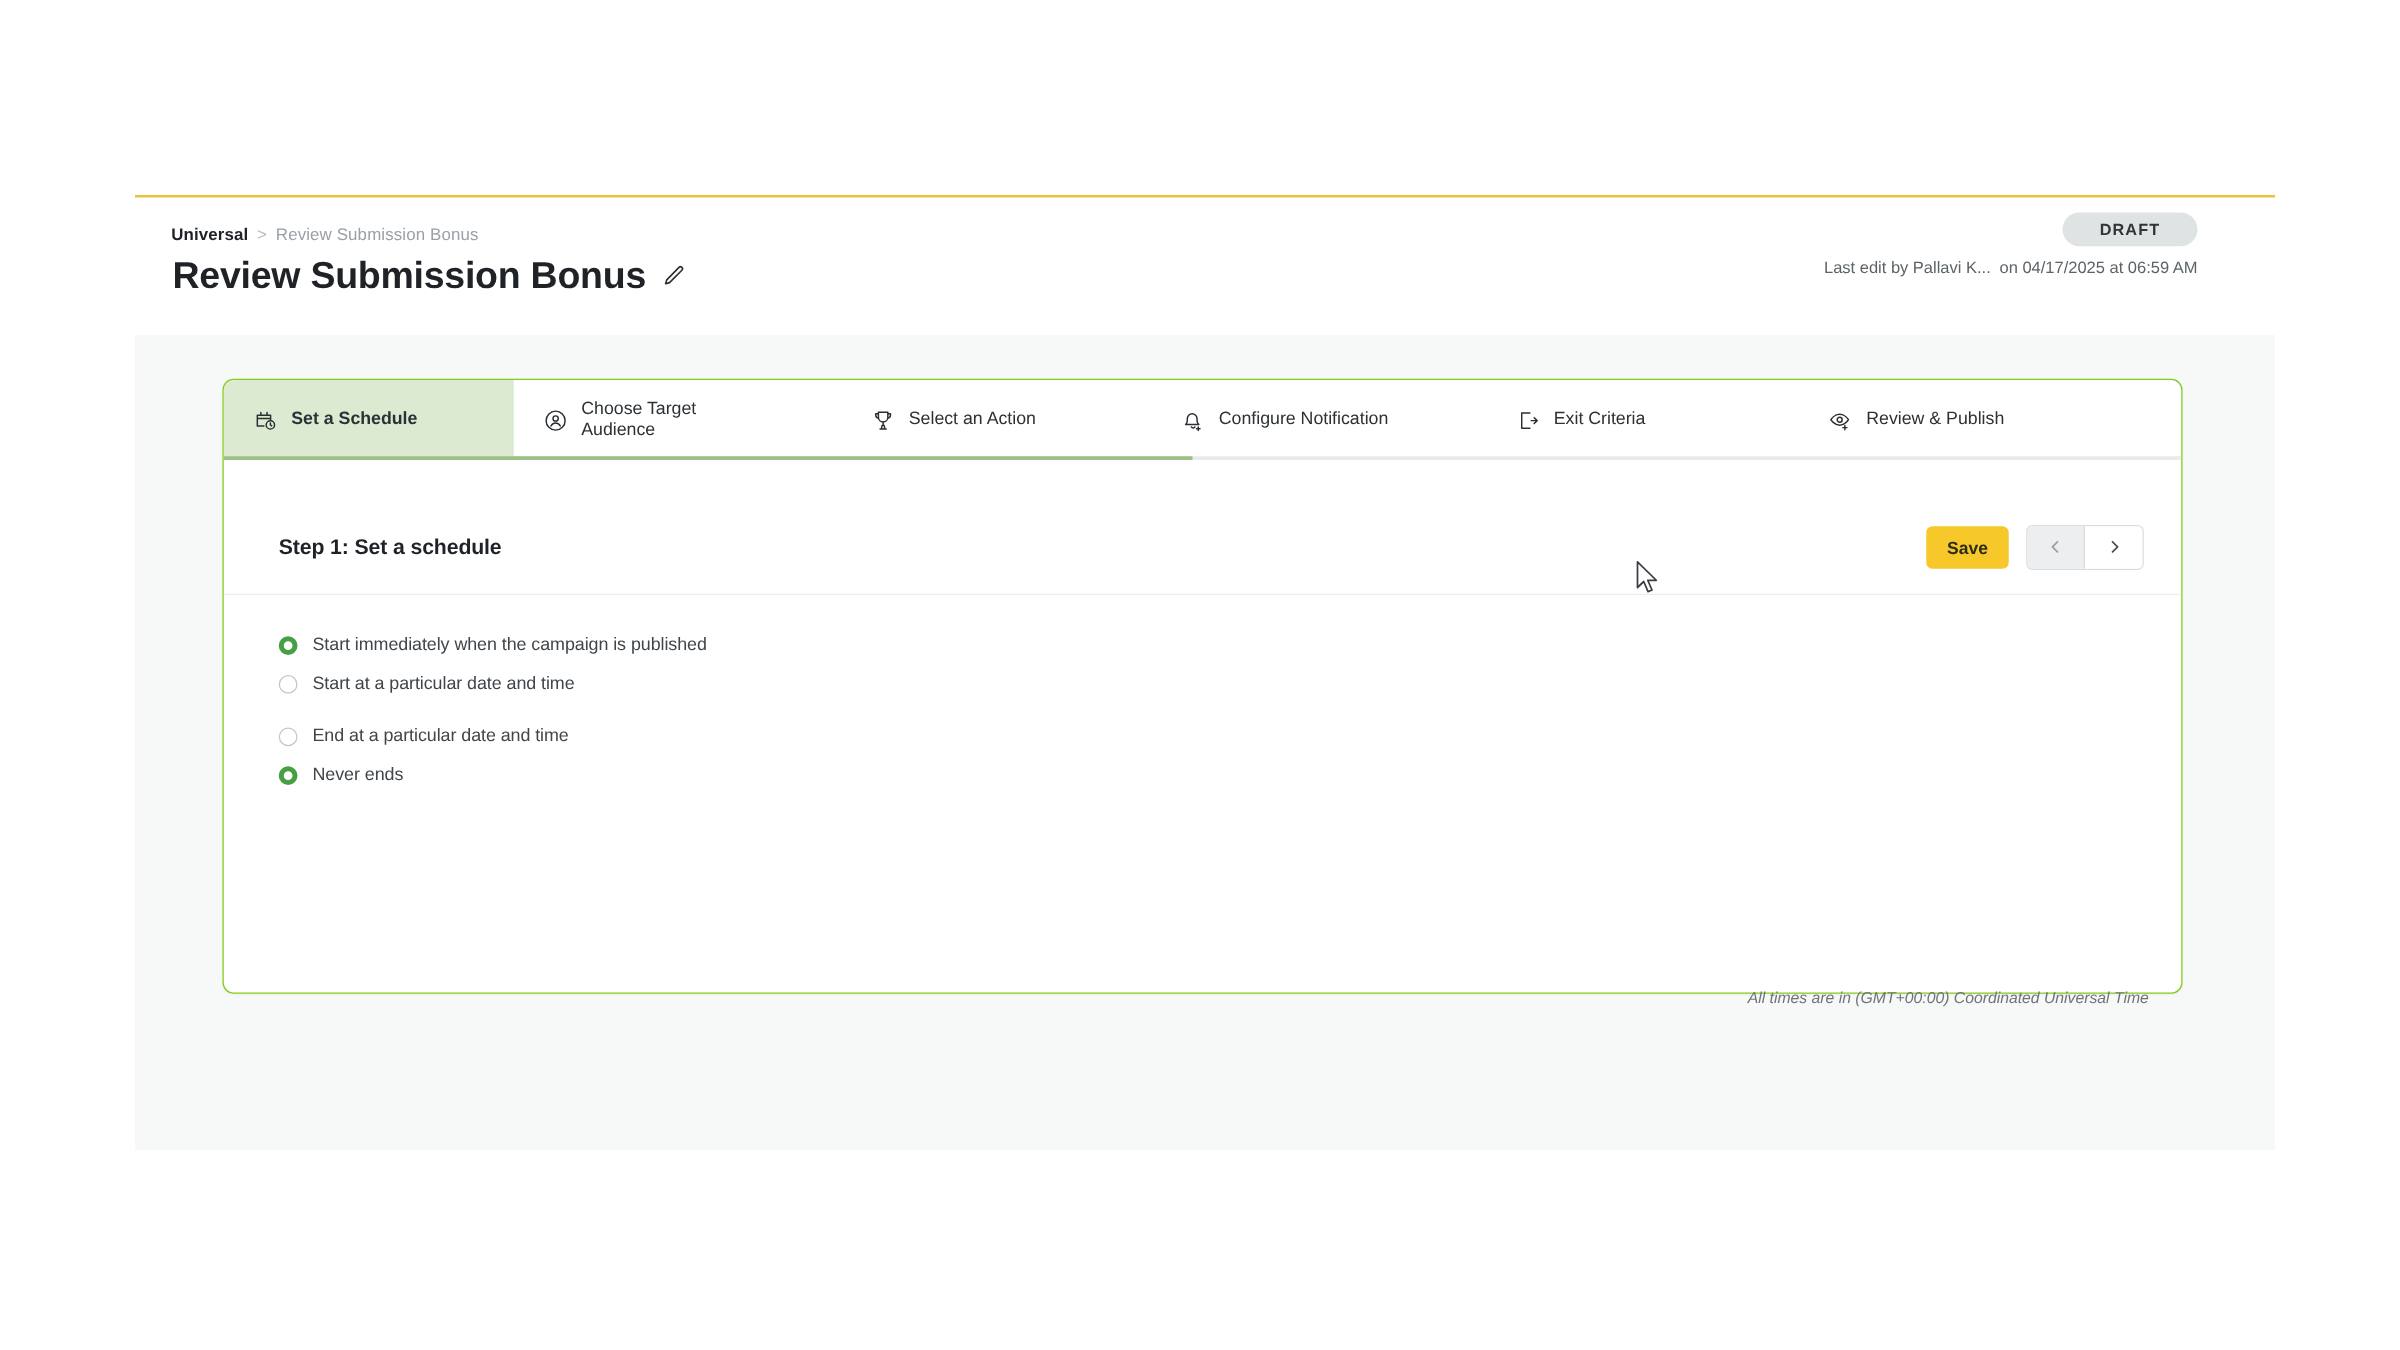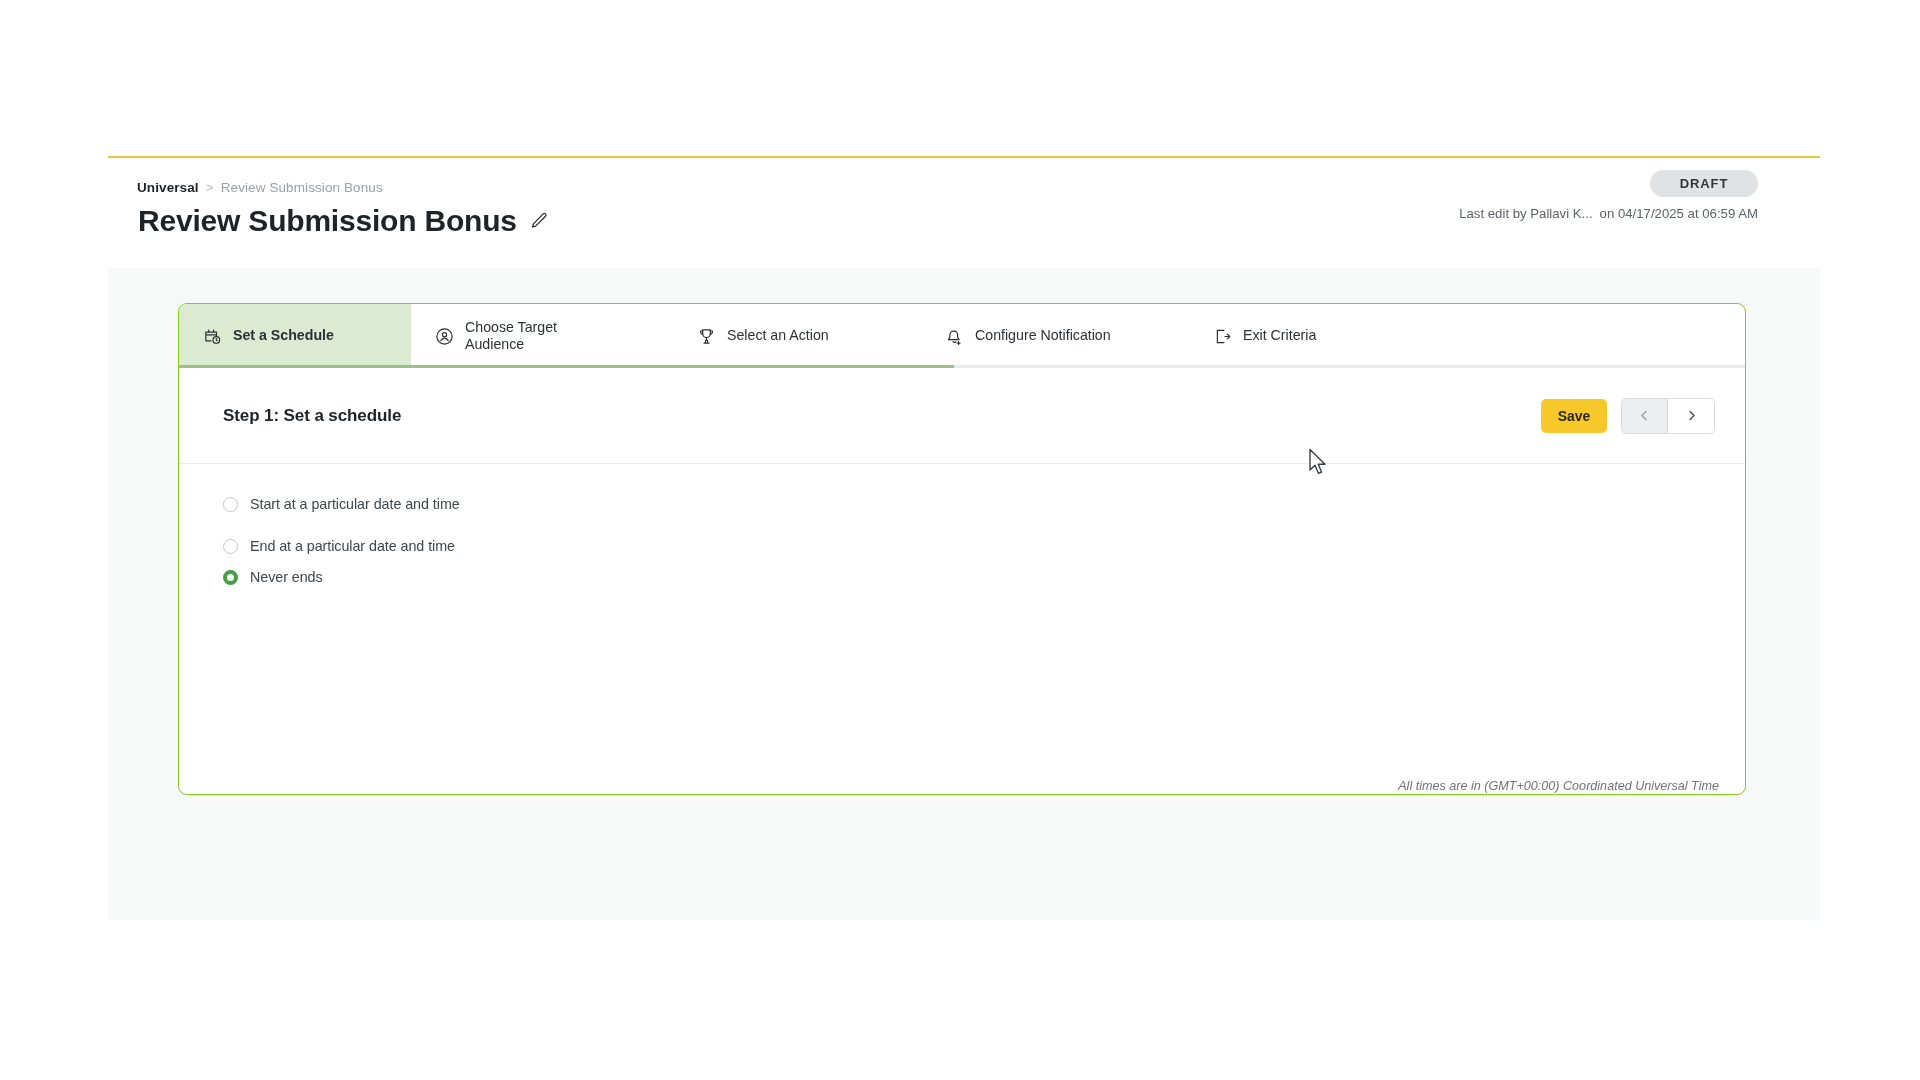--- a/index.html
+++ b/index.html
@@ -149,25 +149,26 @@
   .tab-underline .filled {
     position: absolute;
     left: 0; top: 0; height: 3px;
     width: 49.5%;
     background: #9dc088;
   }
 
   
   .step-header {
     position: relative;
-    height: 96px;
+    height: 76px;
     border-bottom: 1px solid #ebedee;
     display: flex;
     align-items: center;
     padding: 0 30px 0 44px;
+    margin-top: 32px;
   }
   .step-title {
     font-size: 17px;
     font-weight: 700;
     color: #1f2328;
     letter-spacing: -.1px;
   }
   .step-actions {
     margin-left: auto;
     display: flex;
@@ -348,20 +349,30 @@
         <div class="tab tab-5">
           <span class="tab-icon">
             <svg width="19" height="19" viewBox="0 0 20 20" fill="none" stroke="#2b2f33" stroke-width="1.25" stroke-linecap="round" stroke-linejoin="round">
               <path d="M11.5 3.5H4.6v13h6.9"></path>
               <path d="M12.6 10h5M15.1 7.5 17.6 10l-2.5 2.5"></path>
             </svg>
           </span>
           <span class="tab-label">Exit Criteria</span>
         </div>
 
+        <div class="tab tab-6">
+          <span class="tab-icon">
+            <svg width="19" height="19" viewBox="0 0 20 20" fill="none" stroke="#2b2f33" stroke-width="1.25" stroke-linecap="round" stroke-linejoin="round">
+              <path d="M1.8 9.2S4.6 4.6 9.2 4.6s7.4 4.6 7.4 4.6-2.8 4.6-7.4 4.6S1.8 9.2 1.8 9.2z"></path>
+              <circle cx="9.2" cy="9.2" r="2.1"></circle>
+              <path d="M13.6 14.2v3.4M11.9 15.9h3.4"></path>
+            </svg>
+          </span>
+          <span class="tab-label">Review &amp; Publish</span>
+        </div>
 
         <div class="tab-underline">
           <div class="filled" style="width: 49.5%;"></div>
         </div>
       </div>
 
       <div class="step-header">
         <span class="step-title">Step 1: Set a schedule</span>
         <div class="step-actions">
           <button class="btn-save">Save</button>
@@ -381,20 +392,24 @@
               </span>
             </button>
           </div>
         </div>
       </div>
 
       <div class="form-body">
 
         <div class="field-group">
 
+          <div class="radio-row">
+            <span class="radio checked"></span>
+            <span class="radio-label">Start immediately when the campaign is published</span>
+          </div>
 
           <div class="radio-row">
             <span class="radio"></span>
             <span class="radio-label">Start at a particular date and time</span>
           </div>
         </div>
 
         <div class="field-group">
 
           <div class="radio-row">

